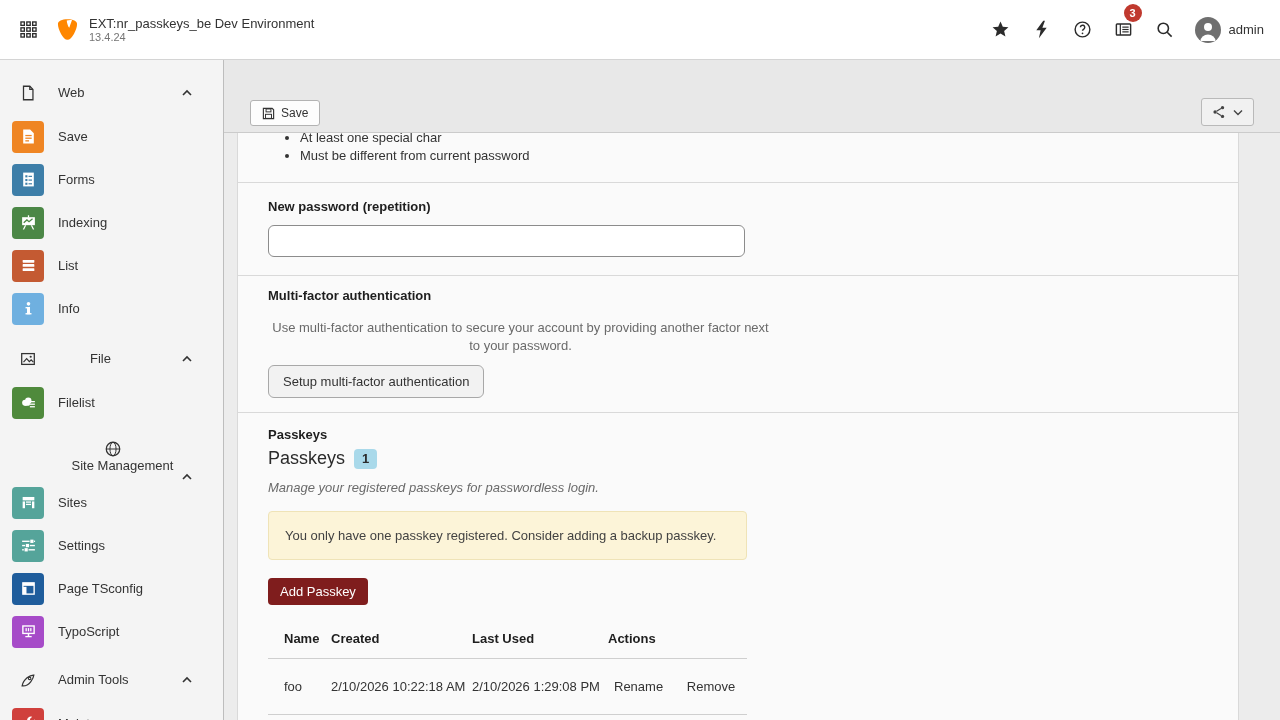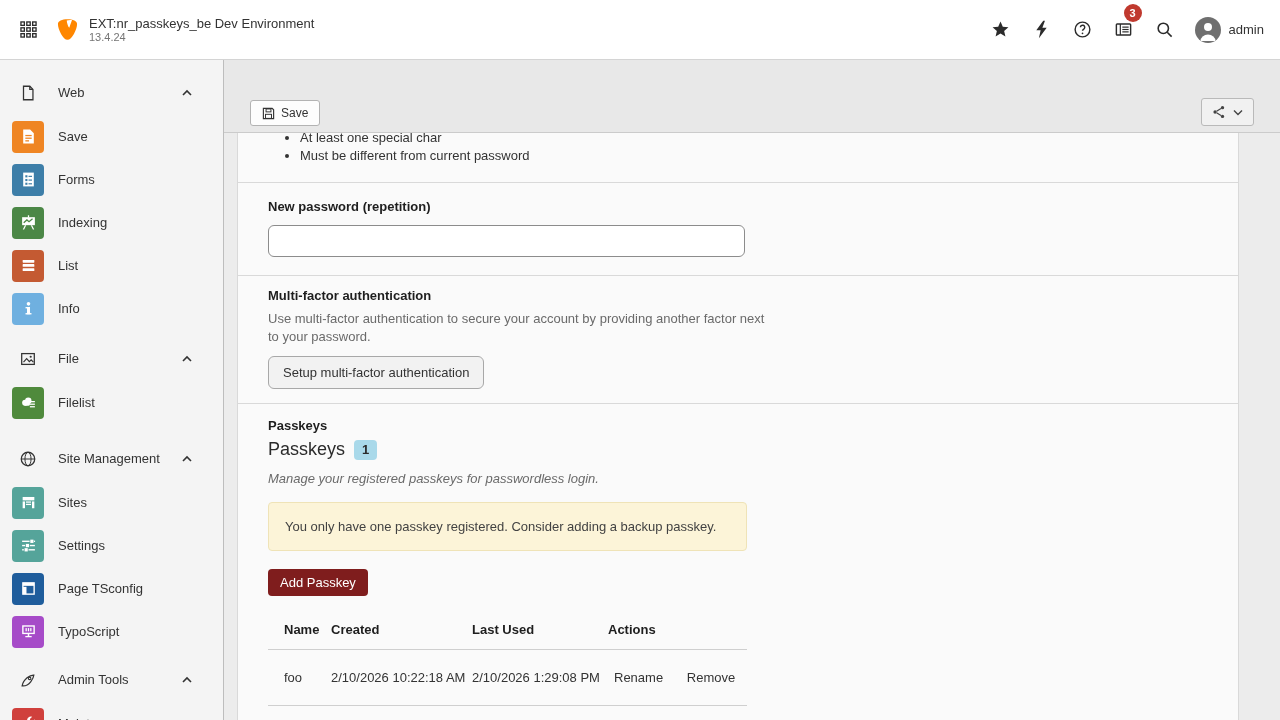--- a/index.html
+++ b/index.html
@@ -32,22 +32,22 @@
   .t-page { background:#ef8523; color:#ef8523; }
   .t-forms { background:#3d7ea8; color:#3d7ea8; }
   .t-indexing { background:#4b8746; color:#4b8746; }
   .t-list { background:#c45a32; color:#c45a32; }
   .t-info { background:#6fb0e0; color:#6fb0e0; }
   .t-filelist { background:#4f8a3c; color:#4f8a3c; }
   .t-sites, .t-settings { background:#55a49a; color:#55a49a; }
   .t-pagets { background:#1f5d9c; color:#1f5d9c; }
   .t-typoscript { background:#a64bc8; color:#a64bc8; }
   .t-maintenance { background:#d0403c; color:#d0403c; }
-  .gap-file { margin-top:10px; }
-  .gap-site { margin-top:16px; }
+  .gap-file { margin-top:10px;gap:32px; }
+  .gap-site { margin-top:16px;flex-direction:column; }
   .gap-admin { margin-top:8px; }
 
   
   .main { flex:1; display:flex; flex-direction:column; min-width:0; }
   .docheader { height:73px; background:#e8e8e8; border-bottom:1px solid #cbcbcb; display:flex; align-items:flex-end; justify-content:space-between; padding:0 26px 6px 26px; flex:none; }
   .btn-save { display:flex; align-items:center; gap:6px; background:#fdfdfd; border:1px solid #b3b3b3; border-radius:3px; padding:5px 11px; font-size:12px; color:#333; cursor:pointer; font-family:inherit; }
   .btn-share { display:flex; align-items:center; gap:7px; background:#f1f1f1; border:1px solid #b9b9b9; border-radius:3px; padding:6px 10px; cursor:pointer; }
 
   .scrollbody { flex:1; background:#ececec; display:flex; overflow:hidden; }
   .panel { margin-left:13px; width:1002px; background:#fafafa; border-left:1px solid #d9d9d9; border-right:1px solid #d9d9d9; overflow:hidden; }
@@ -59,21 +59,21 @@
   .sec-rules ul { margin-top:-4px; padding-left:32px; font-size:13px; line-height:18px; color:#333; }
 
   
   .sec-newpw { padding-top:14px; padding-bottom:18px; }
   .field-label { font-size:13px; font-weight:bold; color:#1e1e1e; }
   .text-input { margin-top:10px; width:477px; height:32px; border:1px solid #8c8c8c; border-radius:6px; background:#fff; padding:0 10px; font-size:13px; font-family:inherit; display:block; }
 
   
   .sec-mfa { padding-top:12px; padding-bottom:14px; }
   .muted { color:#6a6a6a; font-size:13px; line-height:18px; }
-  .sec-mfa p { margin-top:7px; max-width:505px; }
+  .sec-mfa p { margin-top:16px; max-width:505px;text-align:center; }
   .btn-setup { margin-top:10px; background:#f2f2f2; border:1px solid #a8a8a8; border-radius:6px; padding:8px 14px; font-size:13px; color:#333; cursor:pointer; font-family:inherit; }
 
   
   .sec-passkeys { padding-top:14px; padding-bottom:30px; }
   .pk-sub { margin-top:6px; font-size:18px; color:#2b2b2b; display:flex; align-items:center; gap:9px; }
   .pk-badge { background:#a9d9ea; color:#2b2b2b; font-size:13px; font-weight:bold; border-radius:4px; padding:2px 8px; line-height:16px; }
   .pk-desc { margin-top:10px;font-style:italic; }
   .alert-warning { margin-top:14px; width:479px; background:#fcf4d8; border:1px solid #efe3b7; border-radius:4px; padding:16px; font-size:13px; color:#424242; }
   .btn-primary { margin-top:18px; background:#7f1d1d; color:#fff; border:none; border-radius:4px; padding:6px 12px; font-size:13px; cursor:pointer; font-family:inherit; }
 

